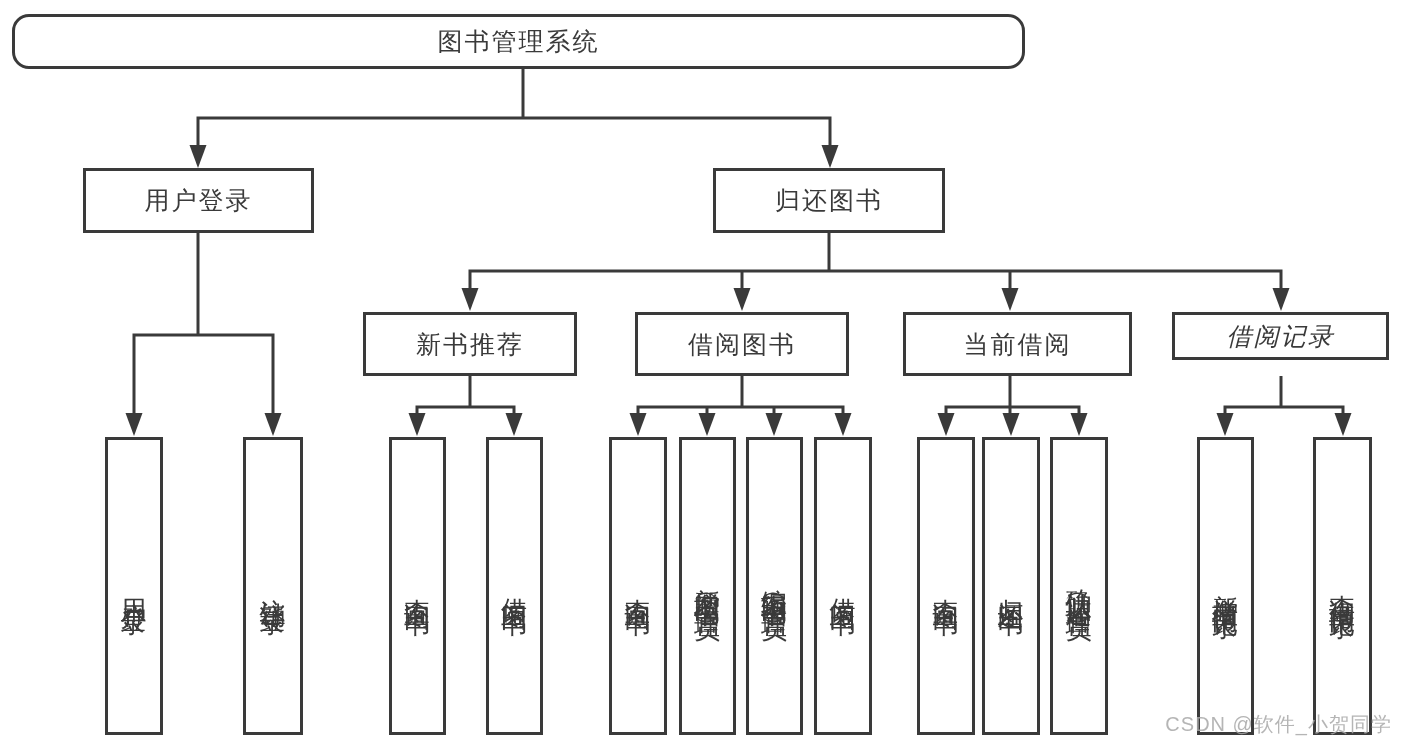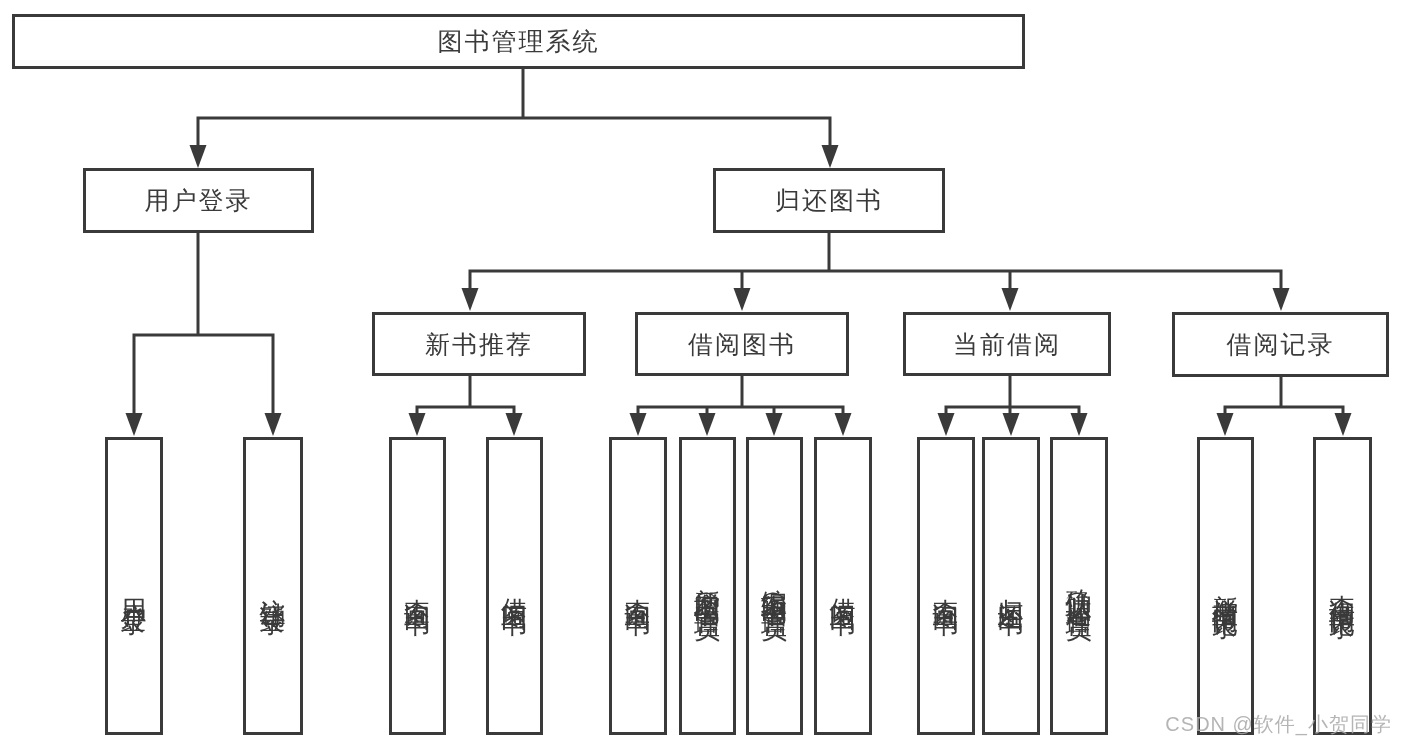--- a/index.html
+++ b/index.html
@@ -93,29 +93,29 @@
       <polygon points="765.5,413 782.5,413 774,436"></polygon>
       <polygon points="834.5,413 851.5,413 843,436"></polygon>
       <polygon points="937.5,413 954.5,413 946,436"></polygon>
       <polygon points="1002.5,413 1019.5,413 1011,436"></polygon>
       <polygon points="1070.5,413 1087.5,413 1079,436"></polygon>
       <polygon points="1216.5,413 1233.5,413 1225,436"></polygon>
       <polygon points="1334.5,413 1351.5,413 1343,436"></polygon>
     </g>
   </svg>
 
-  <div class="node" style="left:12px;top:14px;width:1013px;height:55px;">图书管理系统</div>
+  <div class="node" style="left:12px;top:14px;width:1013px;height:55px;border-radius:17px;">图书管理系统</div>
 
   <div class="node" style="left:83px;top:168px;width:231px;height:65px;">用户登录</div>
   <div class="node" style="left:713px;top:168px;width:232px;height:65px;">归还图书</div>
 
-  <div class="node" style="left:363px;top:312px;width:214px;height:64px;margin-left:9px;">新书推荐</div>
+  <div class="node" style="left:363px;top:312px;width:214px;height:64px;">新书推荐</div>
   <div class="node" style="left:635px;top:312px;width:214px;height:64px;">借阅图书</div>
-  <div class="node" style="left:903px;top:312px;width:208px;height:64px;">当前借阅</div>
-  <div class="node" style="left:1172px;top:312px;width:217px;height:65px;">借阅记录</div>
+  <div class="node" style="left:903px;top:312px;width:229px;height:64px;">当前借阅</div>
+  <div class="node" style="left:1172px;top:312px;width:217px;height:48px;font-style:italic;">借阅记录</div>
 
   <div class="leaf" style="left:105px;top:437px;width:58px;height:298px;">
     <span>用户登录</span>
   </div>
   <div class="leaf" style="left:243px;top:437px;width:60px;height:298px;">
     <span>注销登录</span>
   </div>
 
   <div class="leaf" style="left:389px;top:437px;width:57px;height:298px;">
     <span>查询图书</span>

